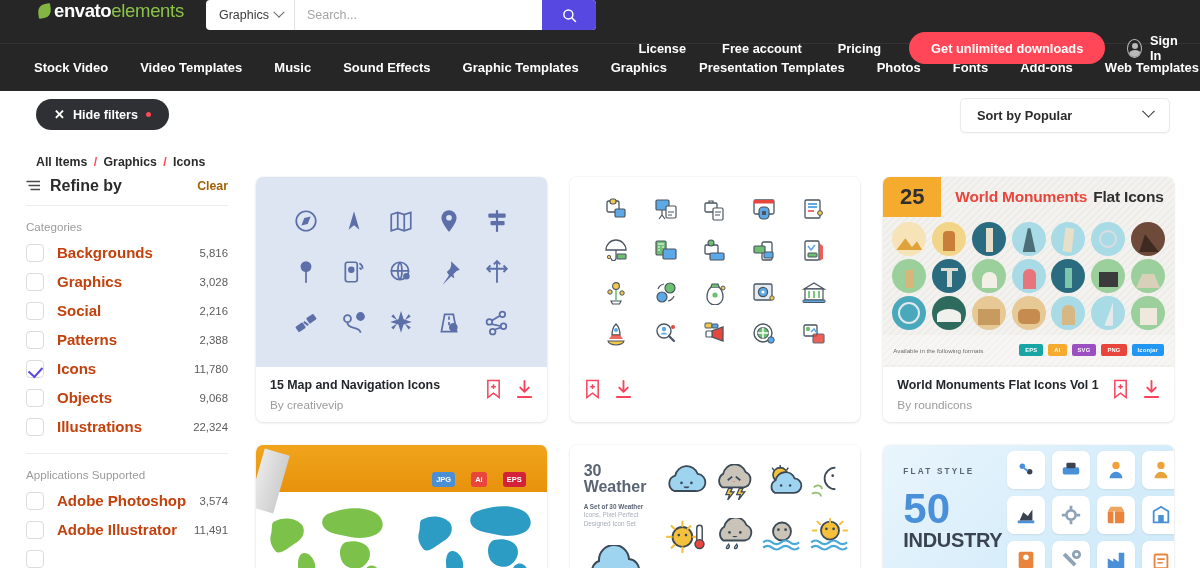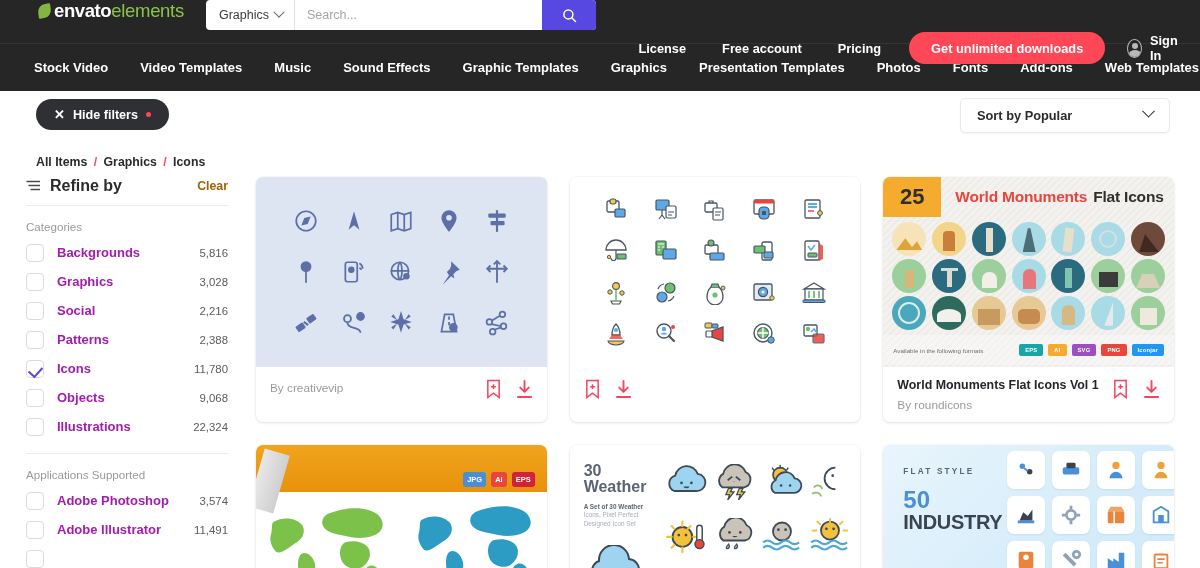--- a/index.html
+++ b/index.html
@@ -136,21 +136,21 @@
   }
   .cbox {
     width: 18px; height: 18px; border: 1.4px solid #dcdcdc; border-radius: 4px;
     background: #fff; flex: 0 0 18px; position: relative; margin-right: 13px;
   }
   .cbox.checked::after {
     content: ""; position: absolute; left: 4px; top: 3px;
     width: 7px; height: 11px; border-right: 2px solid #5648e0; border-bottom: 2px solid #5648e0;
     transform: rotate(42deg);
   }
-  .f-name { flex: 1; font-size: 13px; font-weight: bold; color: #a21caf; }
+  .f-name { flex: 1; font-size: 15px; font-weight: bold; color: #c2410c; }
   .f-count { font-size: 11.4px; color: #5c5c5c; }
   .side-div { height: 1px; background: #ececec; margin: 12px 0 0 0; }
 
   
   .grid {
     flex: 1; display: grid; grid-template-columns: repeat(3, 1fr);
     gap: 23px; padding-left: 18px;
   }
   .card {
     background: #fff; border-radius: 7px; overflow: hidden;
@@ -188,38 +188,38 @@
   .mon-formats { height: 30px; display: flex; align-items: center; justify-content: space-between; padding: 0 10px;
                  background: rgba(255,255,255,0.35); }
   .fmt-note { font-size: 6.2px; color: #6d6d6d; }
   .fmt-list { display: flex; gap: 5px; }
   .fmt { font-size: 5.8px; font-weight: bold; color: #fff; border-radius: 2px; padding: 3px 6px; letter-spacing: 0.2px; }
 
   .t-map { width: 100%; height: 100%; background: #fff; position: relative; }
   .map-banner { background: linear-gradient(180deg,#f0a41c,#e8920c); height: 47px; position: relative;
                 display: flex; align-items: center; padding-left: 36px; }
   .map-ttl { color: #fff; font-size: 13.6px; font-weight: bold; line-height: 1.12; text-shadow: 0 1px 1px rgba(0,0,0,.18); }
-  .map-fmts { position: absolute; right: 12px; bottom: 5px; display: flex; gap: 5px; }
+  .map-fmts { position: absolute; right: 21px; bottom: 5px; display: flex; gap: 16px; }
   .map-fmt { font-size: 7.5px; font-weight: bold; color: #fff; border-radius: 3px; padding: 3px 4px; }
   .pencil { position: absolute; left: 0; top: 6px; width: 26px; height: 60px;
             background: linear-gradient(90deg,#e8e8e8,#cfcfcf); transform: rotate(16deg); }
 
   .t-wea { width: 100%; height: 100%; background: #fff; display: flex; padding: 10px 0 0 0; }
   .wea-left { width: 92px; padding: 8px 0 0 14px; flex: 0 0 92px; }
   .wea-30 { font-size: 16px; font-weight: bold; color: #5a6475; line-height: 1.0; }
   .wea-w { font-size: 16px; font-weight: bold; color: #5a6475; line-height: 1.05; margin-bottom: 7px; }
   .wea-sub1 { font-size: 6.4px; font-weight: bold; color: #5a6475; }
   .wea-sub2 { font-size: 6.4px; color: #a8adb7; line-height: 1.5; }
   .wea-right { flex: 1; display: grid; grid-template-columns: repeat(4,1fr); grid-auto-rows: 54px;
                align-items: center; justify-items: center; padding-right: 6px; }
 
   .t-ind { width: 100%; height: 100%; background: linear-gradient(135deg,#e9f5fc 0%,#d4ecfa 60%,#cfe9f8 100%); display: flex; }
   .ind-left { width: 118px; flex: 0 0 118px; padding: 22px 0 0 20px; }
   .ind-flat { font-size: 8.2px; font-weight: bold; letter-spacing: 2.2px; color: #5a6475; }
-  .ind-50 { font-size: 24px; font-weight: bold; color: #4a90d9; line-height: 1.0; margin-top: 12px; }
+  .ind-50 { font-size: 42px; font-weight: bold; color: #4a90d9; line-height: 1.0; margin-top: 12px; }
   .ind-name { font-size: 20px; font-weight: bold; color: #3b4351; line-height: 1.0; letter-spacing: -0.3px; }
   .ind-right { flex: 1; display: grid; grid-template-columns: repeat(4,38px); grid-auto-rows: 38px;
                gap: 7px; padding: 6px 0 0 6px; align-content: start; }
   .ind-tile { background: #fff; border-radius: 7px; box-shadow: 0 1px 2px rgba(0,0,0,.07);
               display: flex; align-items: center; justify-content: center; }
 </style>
 </head>
 <body>
 
 <div class="topbar">
@@ -437,20 +437,21 @@
                 <circle cx="5" cy="11" r="2.6"></circle>
                 <circle cx="18" cy="15" r="2.6"></circle>
                 <circle cx="8" cy="20" r="2.6"></circle>
                 <path d="M7 10l8-5M7 13l9 2M10 18l6-2"></path>
               </svg>
           </div>
         </div>
       </div>
       <div class="cardfoot">
         <div>
+          <div class="card-title">15 Map and Navigation Icons</div>
           <div class="card-author">By creativevip</div>
         </div>
         <div class="card-actions">
           <span class="ic-btn">
             <svg width="17" height="20" viewBox="0 0 18 21" fill="none" stroke="#f5445c" stroke-width="1.6">
                 <path d="M3 1.5h12v18l-6-4.5-6 4.5z"></path>
                 <path d="M9 5.5v5M6.5 8h5"></path>
               </svg>
           </span>
           <span class="ic-btn">

